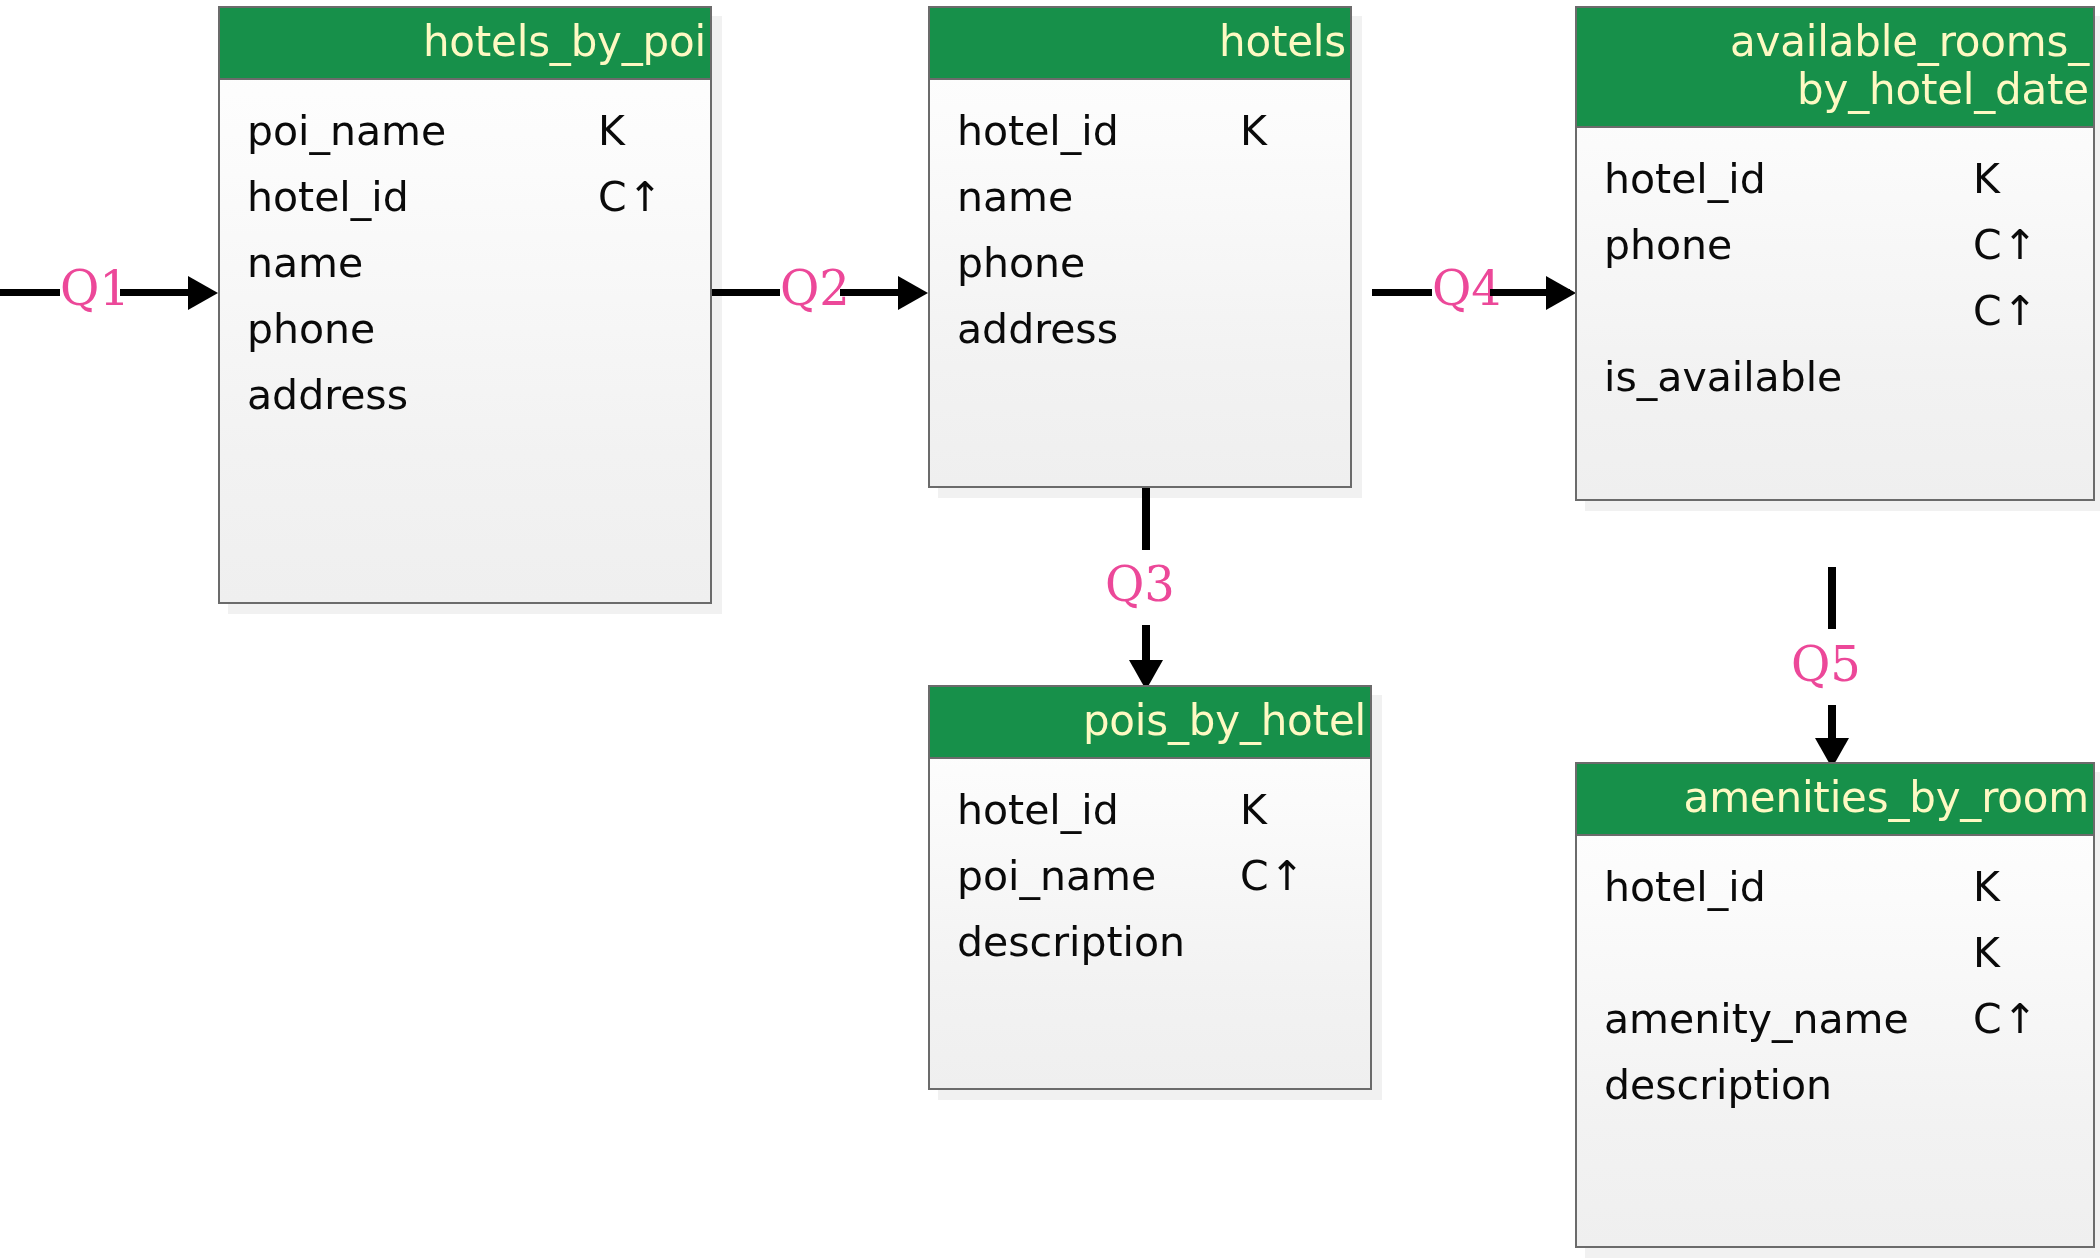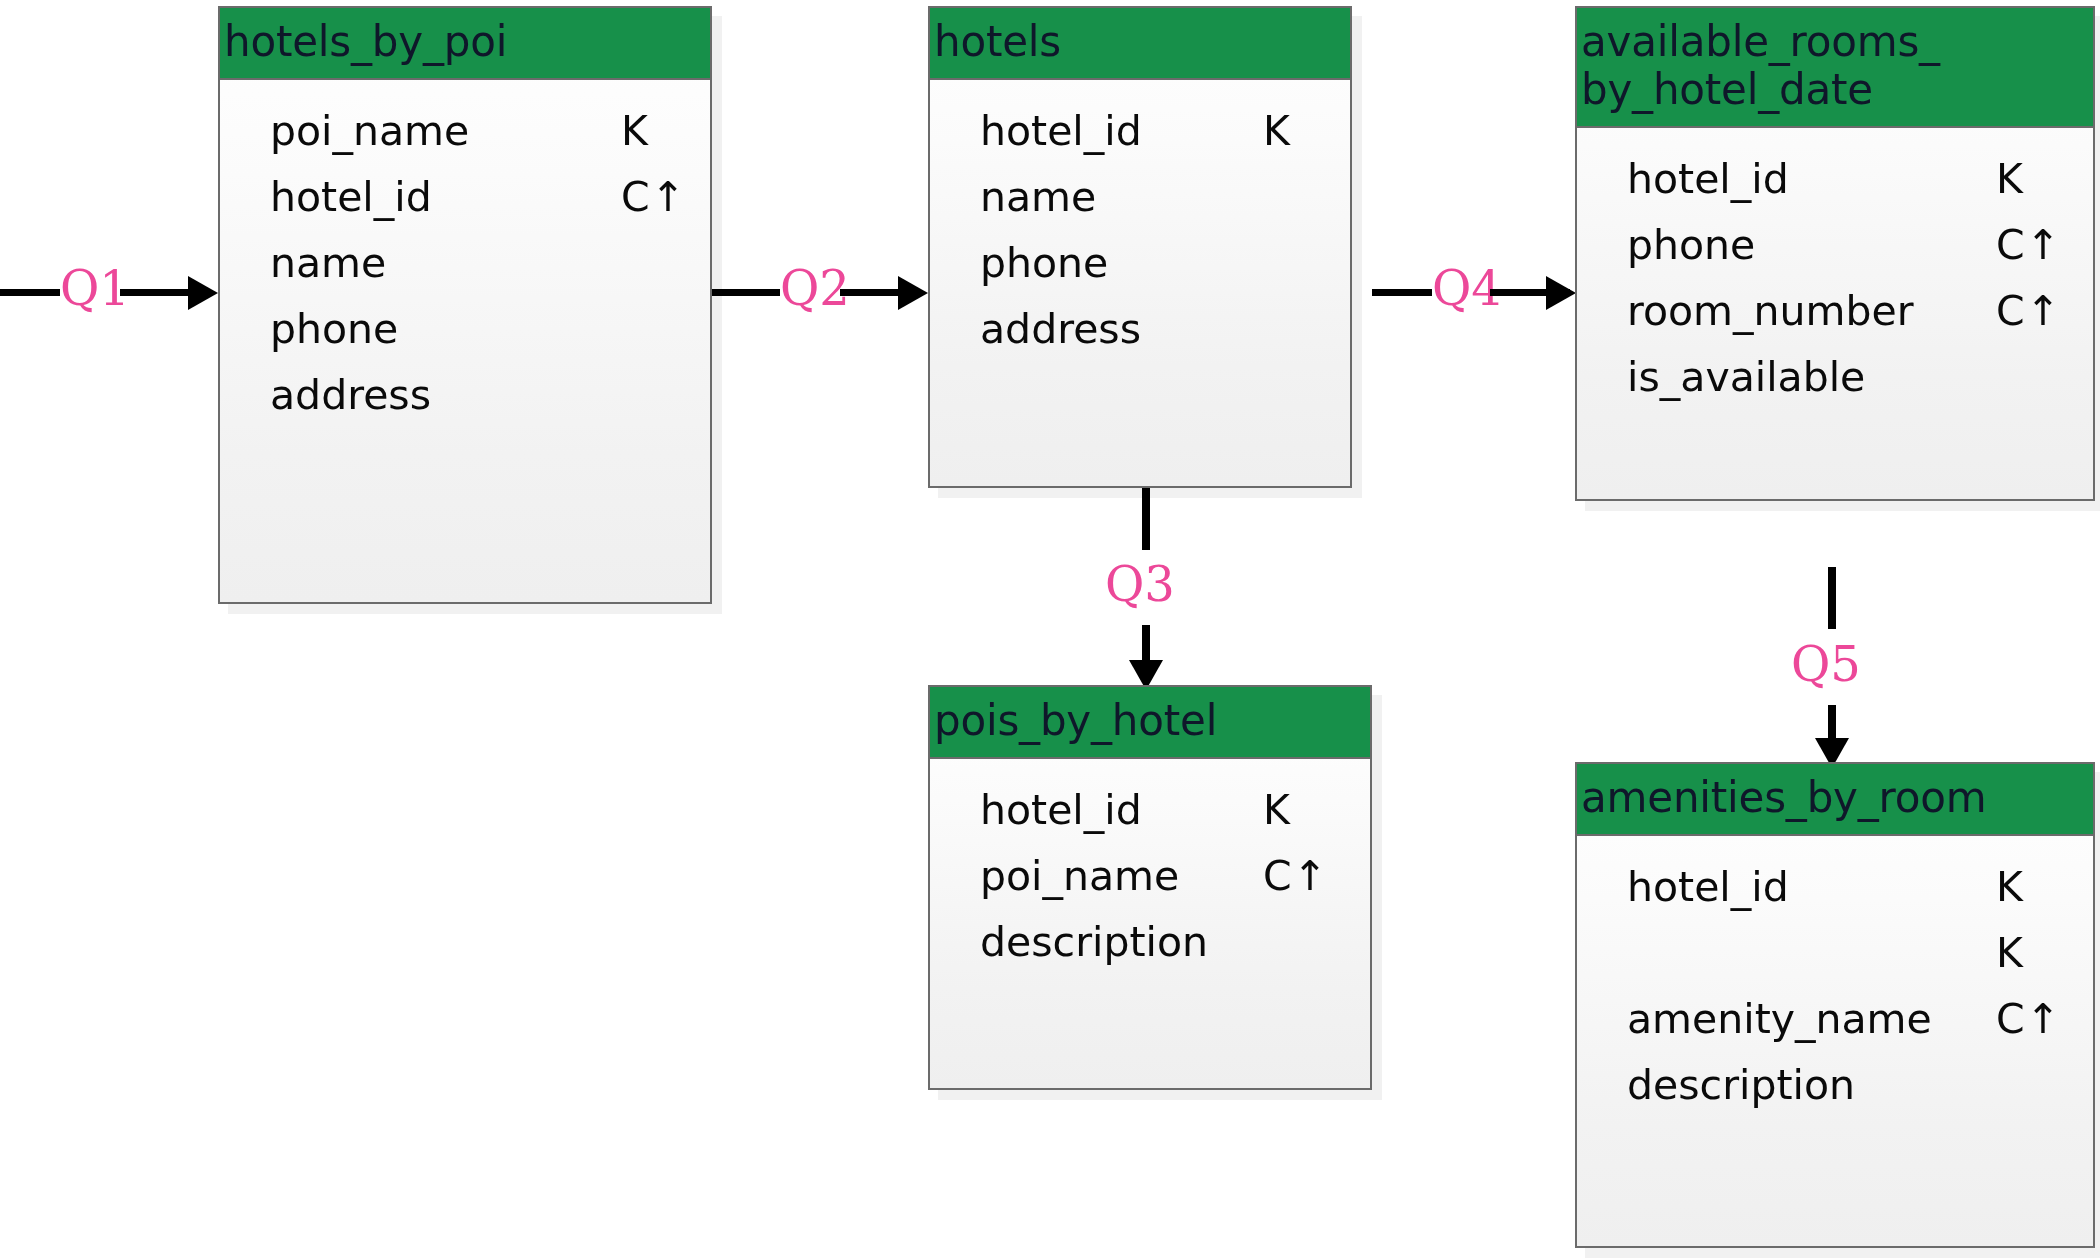--- a/index.html
+++ b/index.html
@@ -22,34 +22,33 @@
     box-sizing: border-box;
     border: 2px solid #6b6b6b;
     background: linear-gradient(to bottom, #ffffff 0%, #fbfbfb 28%, #f2f2f2 75%, #efefef 100%);
     box-shadow: 10px 10px 0 0 rgba(0,0,0,0.055);
     overflow: hidden;
   }
   .table-header {
     box-sizing: border-box;
     width: 100%;
     background: #17904a;
-    color: #0f172a;
-    text-align: left;
+    color: #fef9c3;
+    text-align: right;
     font-family: "DejaVu Sans", sans-serif;
     font-size: 42px;
     font-weight: 400;
     line-height: 1.14;
     letter-spacing: -0.2px;
     padding: 10px 4px 12px 4px;
     border-bottom: 2px solid #6b6b6b;
   }
   .table-body {
     position: relative;
     padding: 18px 0 14px 0;
-    margin-left: 23px;
   }
   .col-row {
     position: relative;
     height: 66px;
     line-height: 66px;
     font-family: "DejaVu Sans", sans-serif;
     font-size: 41px;
     color: #0a0a0a;
     white-space: nowrap;
   }
@@ -171,21 +170,20 @@
     <div class="table-body">
       <div class="col-row">
         <span class="col-name">hotel_id</span>
         <span class="col-key" style="left:396px;">K</span>
       </div>
       <div class="col-row">
         <span class="col-name">phone</span>
         <span class="col-key" style="left:396px;">C↑</span>
       </div>
       <div class="col-row">
-        <span class="col-name">room_number</span>
         <span class="col-key" style="left:396px;">C↑</span>
       </div>
       <div class="col-row">
         <span class="col-name">is_available</span>
         <span class="col-key" style="left:396px;"></span>
       </div>
     </div>
   </div>
 
   <div class="conn-line conn-v" style="left:1142px; top:488px; width:8px; height:62px;"></div>

